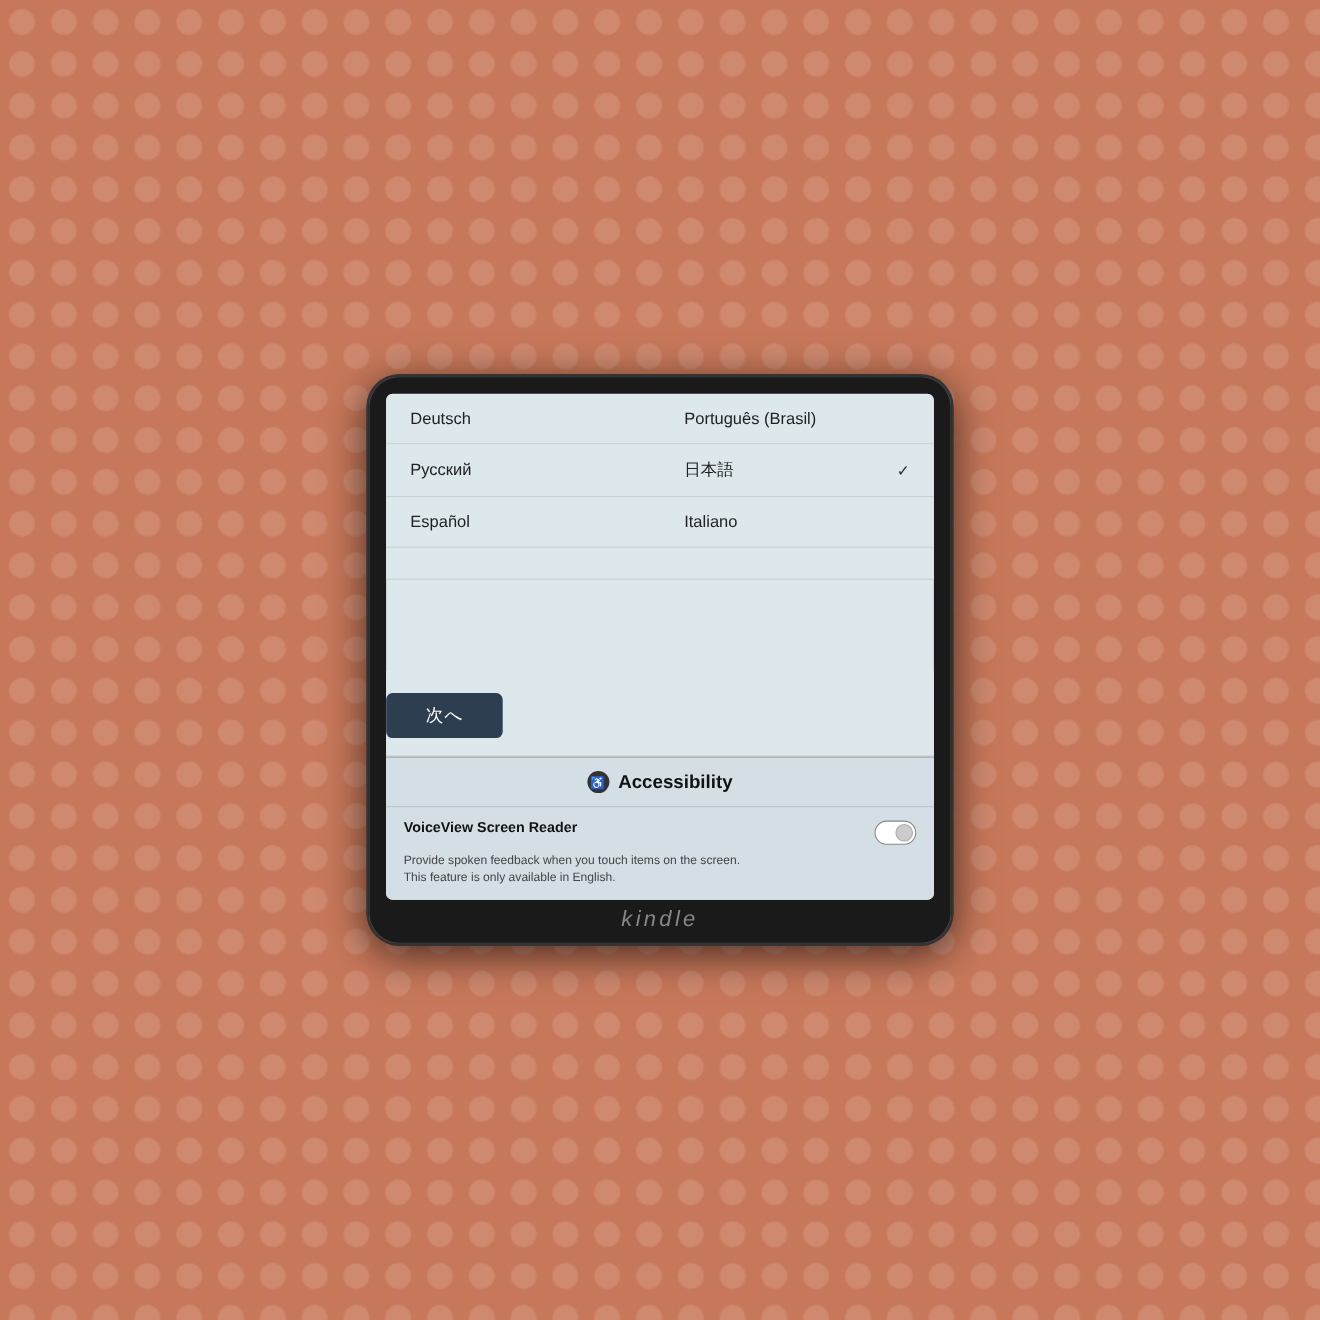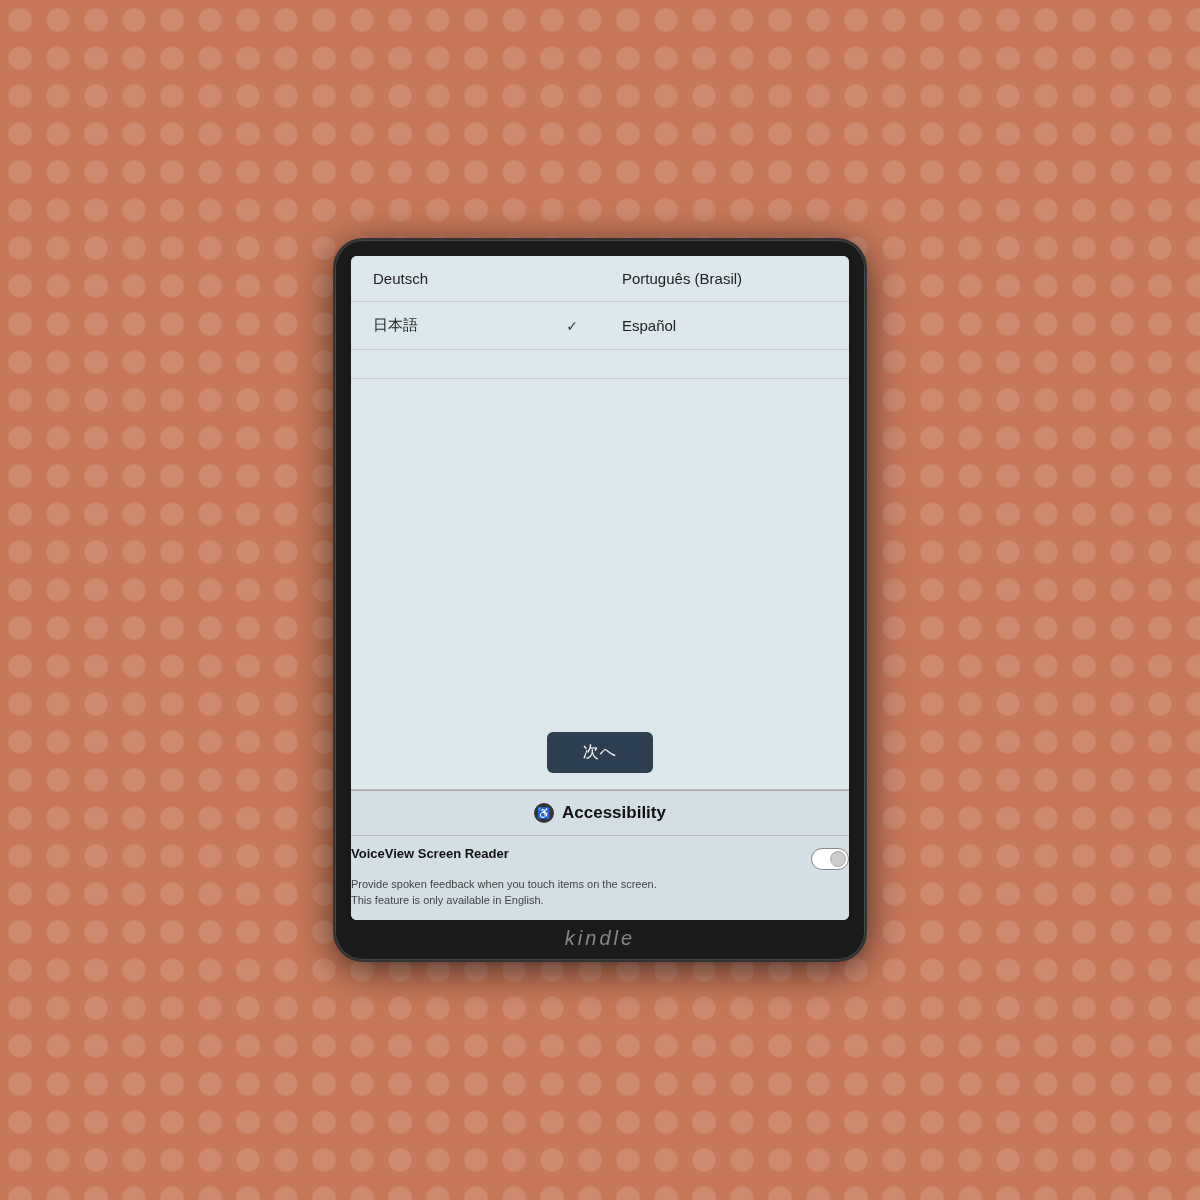--- a/index.html
+++ b/index.html
@@ -27,21 +27,21 @@
         radial-gradient(ellipse 18px 18px at 20px 58px, rgba(255,255,255,0.2) 60%, transparent 70%),
         radial-gradient(ellipse 18px 18px at 58px 58px, rgba(255,255,255,0.25) 60%, transparent 70%);
       background-size: 38px 38px;
       opacity: 0.5;
       pointer-events: none;
     }
 
     .kindle-device {
       position: relative;
       width: 530px;
-      height: 720px;
+      height: 516px;
       background: #1a1a1a;
       border-radius: 28px;
       box-shadow:
         0 0 0 2px #333,
         0 8px 40px rgba(0,0,0,0.7),
         inset 0 0 0 1px #444;
       display: flex;
       flex-direction: column;
       align-items: center;
       padding: 16px 16px 40px 16px;
@@ -113,21 +113,21 @@
 
     .checkmark {
       font-size: 14px;
       color: #333;
       margin-left: 8px;
     }
 
     
     .next-btn-row {
       display: flex;
-      justify-content: center;
+      justify-content: flex-start;
       padding: 20px 0 16px;
       background: #dde8ed;
       border-bottom: 1px solid #bbb;
     }
 
     .next-button {
       background: #2c3e50;
       color: white;
       border: none;
       border-radius: 6px;
@@ -166,21 +166,21 @@
       justify-content: center;
       color: white;
       font-size: 13px;
       font-weight: bold;
     }
 
     .voiceview-row {
       display: flex;
       align-items: flex-start;
       justify-content: space-between;
-      padding: 10px 0 12px;
+      padding: 10px 16px 12px;
       background: #d4dfe5;
     }
 
     .voiceview-text {
       flex: 1;
       margin-right: 12px;
     }
 
     .voiceview-title {
       font-size: 13px;
@@ -231,30 +231,36 @@
       <div class="language-list">
         <div class="lang-grid">
 
           <div class="lang-item left-col">
             <span>Deutsch</span>
           </div>
           <div class="lang-item right-col">
             <span>Português (Brasil)</span>
           </div>
 
+          <div class="lang-item right-col">
+            <span>Русский</span>
+          </div>
 
           <div class="lang-item right-col selected">
             <span>日本語</span>
             <span class="checkmark">✓</span>
           </div>
 
           <div class="lang-item left-col">
             <span>Español</span>
           </div>
 
+          <div class="lang-item left-col">
+            <span>Italiano</span>
+          </div>
           <div class="lang-item right-col" style="border-bottom:1px solid #ccc;">
           </div>
 
           <div class="lang-item right-col">
           </div>
 
         </div>
       </div>
 
       <div class="next-btn-row">

